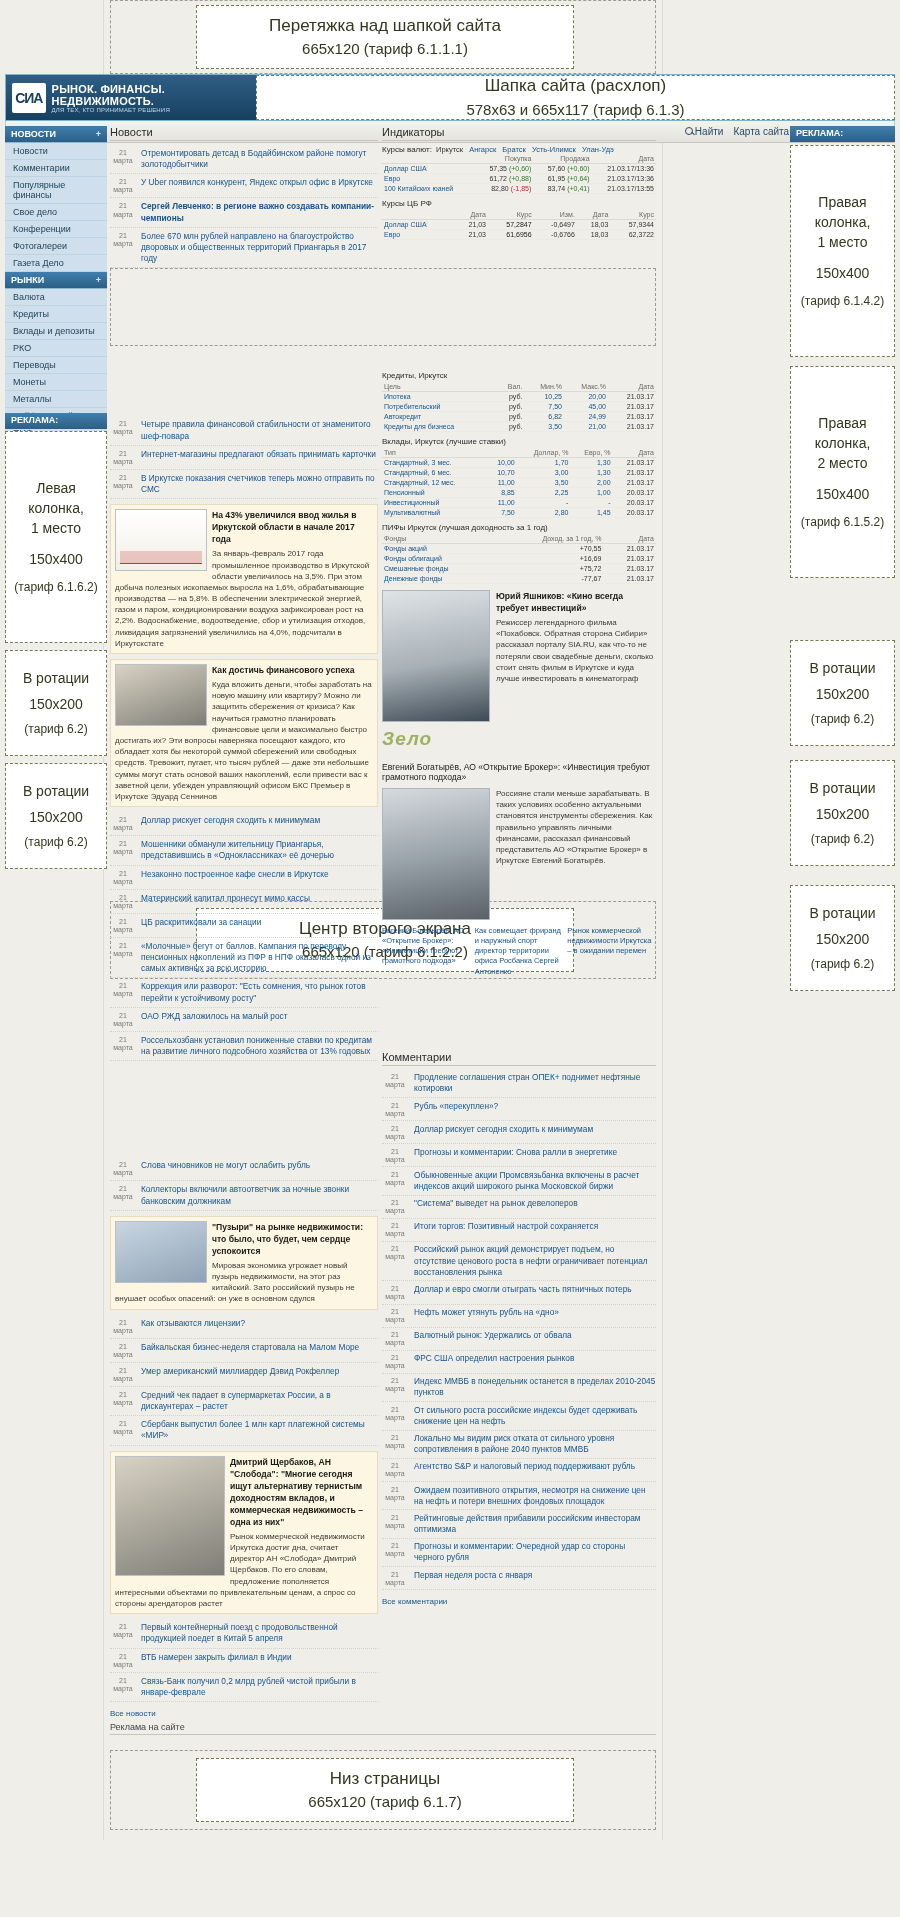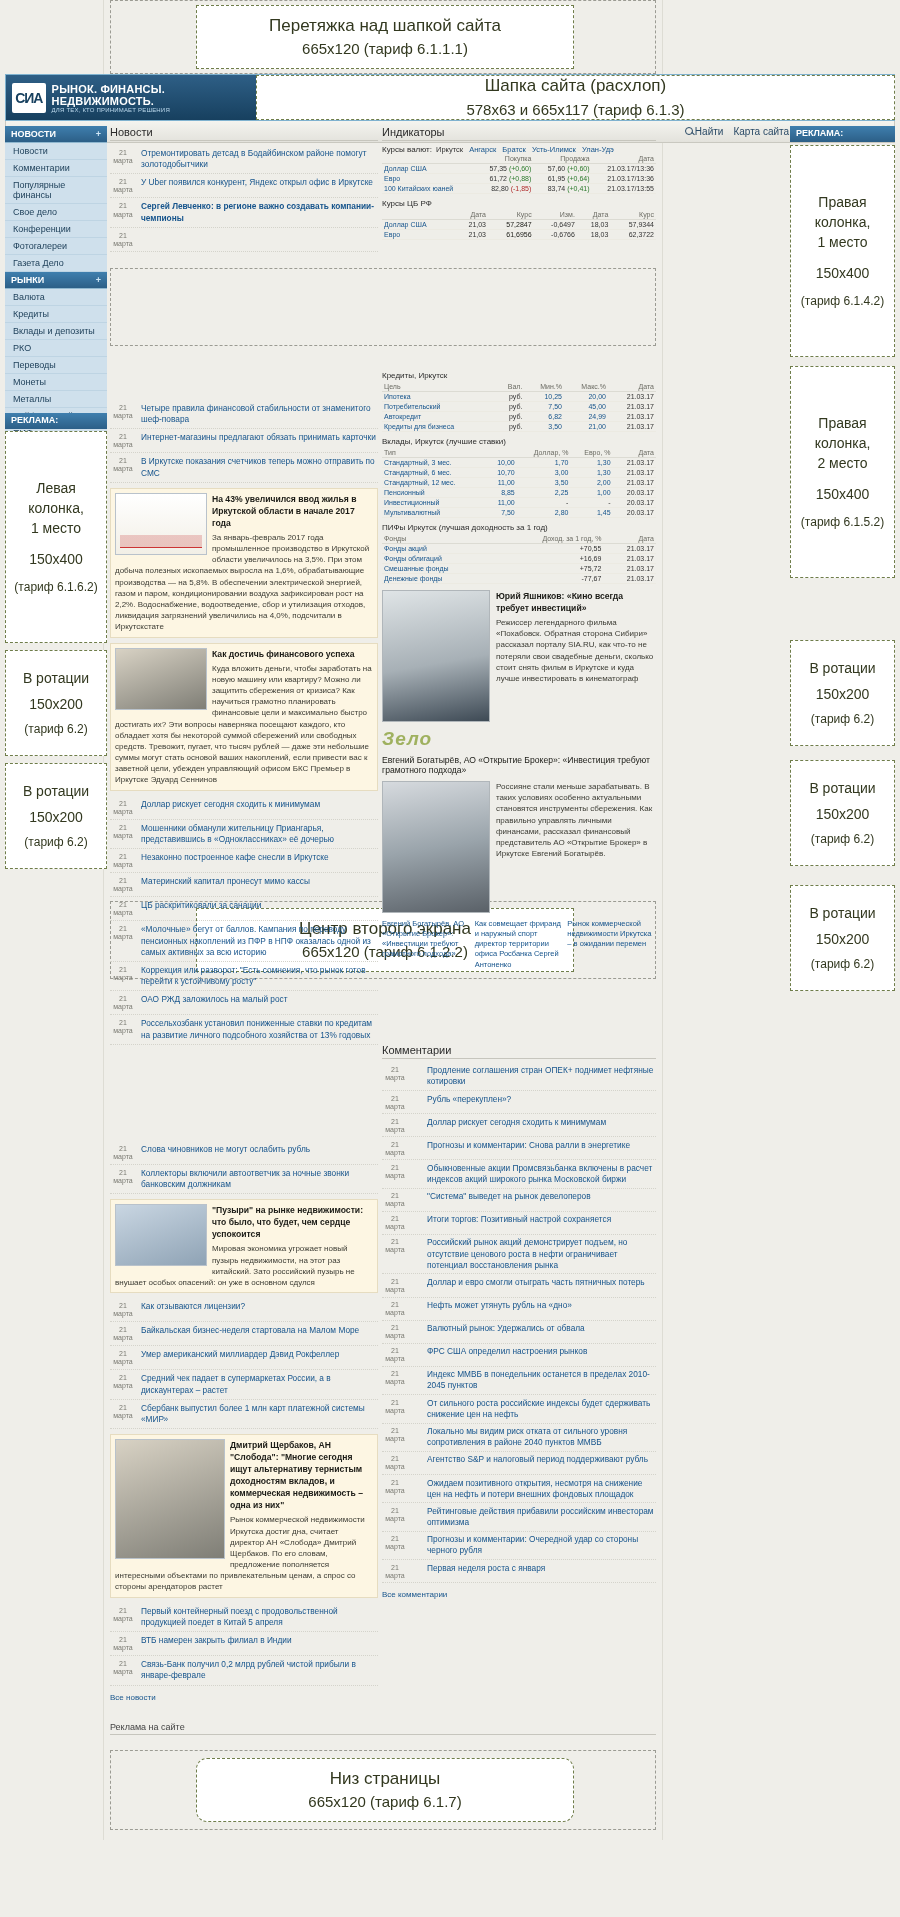--- a/index.html
+++ b/index.html
@@ -107,21 +107,21 @@
   #right-ad-2 { position:absolute; left:790px; top:366px; width:105px; height:212px; }
   #right-ad-3 { position:absolute; left:790px; top:640px; width:105px; height:106px; }
   #right-ad-4 { position:absolute; left:790px; top:760px; width:105px; height:106px; }
   #right-ad-5 { position:absolute; left:790px; top:885px; width:105px; height:106px; }
 
   
   #center-banner-1 { position:absolute; left:196px; top:275px; width:378px; height:64px; }
   #center-banner-2 { position:absolute; left:196px; top:908px; width:378px; height:64px; }
   #dashed-1 { position:absolute; left:110px; top:268px; width:546px; height:78px; border:1px dashed #9b9b93; }
   #dashed-2 { position:absolute; left:110px; top:901px; width:546px; height:78px; border:1px dashed #9b9b93; }
-  #bottom-banner { position:absolute; left:196px; top:1758px; width:378px; height:64px;border-radius:11px; }
+  #bottom-banner { position:absolute; left:196px; top:1758px; width:378px; height:64px; }
   #dashed-3 { position:absolute; left:110px; top:1750px; width:546px; height:80px; border:1px dashed #9b9b93; }
   #dashed-top { position:absolute; left:110px; top:0px; width:546px; height:74px; border:1px dashed #9b9b93; }
 
   
   #col-news { position:absolute; left:110px; top:126px; width:268px; }
   #col-right { position:absolute; left:382px; top:126px; width:274px; }
 
   .sec-title {
     font-size: 11px; color: #2b2b2b; font-weight: normal;
     border-bottom: 1px solid #c6c5bd; padding-bottom: 2px; margin-bottom: 4px;
@@ -200,21 +200,21 @@
   .triad > div { flex:1; font-size:7.5px; color:#16548c; line-height:1.35; }
 
   
   .all-link { font-size:8px; color:#16548c; margin-top:6px; display:inline-block; cursor:pointer; }
 
   #ad-site-line {
     position:absolute; left:110px; top:1722px; width:546px;
     font-size:9px; color:#444; border-bottom:1px solid #c6c5bd; padding-bottom:2px;
   }
 
-  .comment-row { display:flex; gap:19px; padding:2.5px 0; border-bottom:1px dotted #d4d3cb; }
+  .comment-row { display:flex; gap:6px; padding:2.5px 0; border-bottom:1px dotted #d4d3cb; }
   .footer-spacer { position:absolute; left:0; top:1840px; width:900px; height:77px; background:#efeee9; }
   #page-frame { position:absolute; left:103px; top:0; width:560px; height:1917px; border-left:1px solid #dddcd4; border-right:1px solid #dddcd4; pointer-events:none;}
 </style>
 </head>
 <body>
 
 <div id="page">
 
   <div id="dashed-top"></div>
   <div id="dashed-1"></div>
@@ -373,20 +373,21 @@
     <div class="news-row">
       <div class="news-date"><b>21</b><span>марта</span></div>
       <div class="news-link">У Uber появился конкурент, Яндекс открыл офис в Иркутске</div>
     </div>
     <div class="news-row">
       <div class="news-date"><b>21</b><span>марта</span></div>
       <div class="news-link" style="font-weight:bold">Сергей Левченко: в регионе важно создавать компании-чемпионы</div>
     </div>
     <div class="news-row">
       <div class="news-date"><b>21</b><span>марта</span></div>
+      <div class="news-link">Более 670 млн рублей направлено на благоустройство дворовых и общественных территорий Приангарья в 2017 году</div>
     </div>
 
     <div style="height:148px"></div>
 
     <div class="news-row">
       <div class="news-date"><b>21</b><span>марта</span></div>
       <div class="news-link">Четыре правила финансовой стабильности от знаменитого шеф-повара</div>
     </div>
     <div class="news-row">
       <div class="news-date"><b>21</b><span>марта</span></div>
@@ -711,21 +712,21 @@
     <div class="portrait-block">
       <div class="portrait p2"></div>
       <div class="portrait-text">
         <h4>Юрий Яшников: «Кино всегда требует инвестиций»</h4>
         <div>Режиссер легендарного фильма «Похабовск. Обратная сторона Сибири» рассказал порталу SIA.RU, как что-то не потеряли свои свадебные деньги, сколько стоит снять фильм в Иркутске и куда лучше инвестировать в кинематограф</div>
       </div>
     </div>
 
     <div class="zelo">Зело</div>
 
-    <div style="font-size:8.6px;color:#1b1b16;margin:5px 0 3px;">Евгений Богатырёв, АО «Открытие Брокер»: «Инвестиция требуют грамотного подхода»</div>
+    <div style="font-size:8.6px;color:#1b1b16;margin:12px 0 3px;">Евгений Богатырёв, АО «Открытие Брокер»: «Инвестиция требуют грамотного подхода»</div>
     <div class="portrait-block">
       <div class="portrait p3"></div>
       <div class="portrait-text">
         <div>Россияне стали меньше зарабатывать. В таких условиях особенно актуальными становятся инструменты сбережения. Как правильно управлять личными финансами, рассказал финансовый представитель АО «Открытие Брокер» в Иркутске Евгений Богатырёв.</div>
       </div>
     </div>
     <div class="triad">
       <div>Евгений Богатырёв, АО «Открытие Брокер»: «Инвестиции требуют грамотного подхода»</div>
       <div>Как совмещает фриранд и наружный спорт директор территории офиса Росбанка Сергей Антоненко</div>
       <div>Рынок коммерческой недвижимости Иркутска – в ожидании перемен</div>

